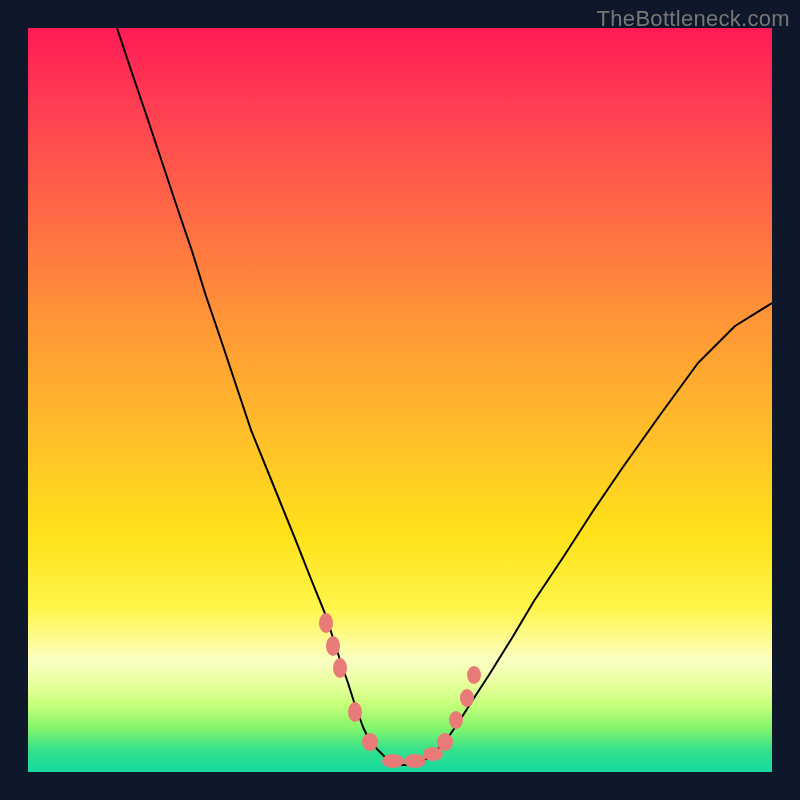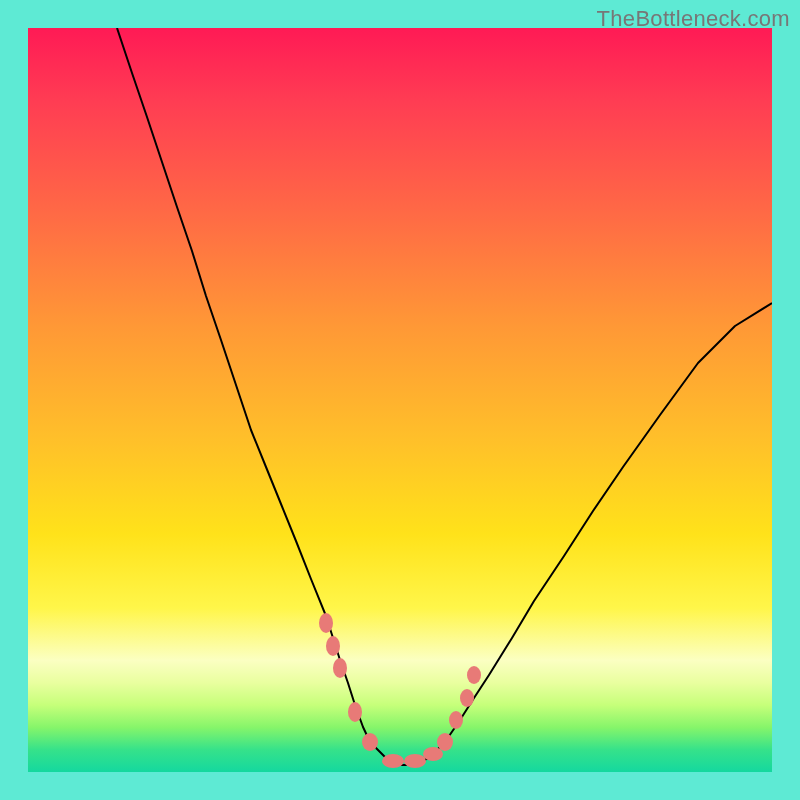--- a/index.html
+++ b/index.html
@@ -10,21 +10,21 @@
     overflow: hidden;
     background: #000;
     font-family: Arial, Helvetica, sans-serif;
   }
   .frame {
     position: absolute;
     left: 0;
     top: 0;
     width: 800px;
     height: 800px;
-    background: #5eead4;
+    background: #0f172a;
   }
   .plot-area {
     position: absolute;
     left: 28px;
     top: 28px;
     width: 744px;
     height: 744px;
     background: linear-gradient(to bottom,
       #ff1a55 0%,
       #ff3d53 10%,

